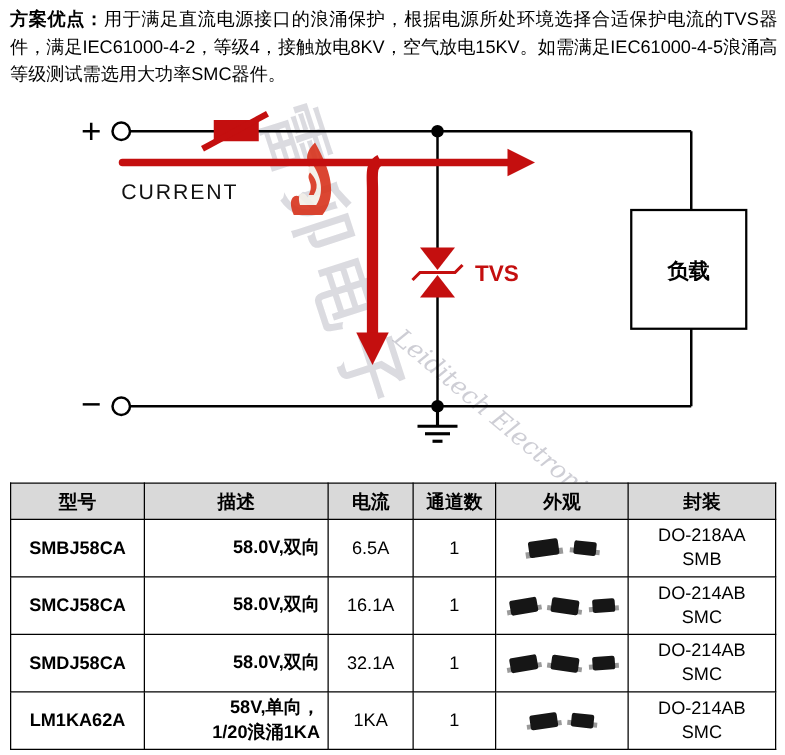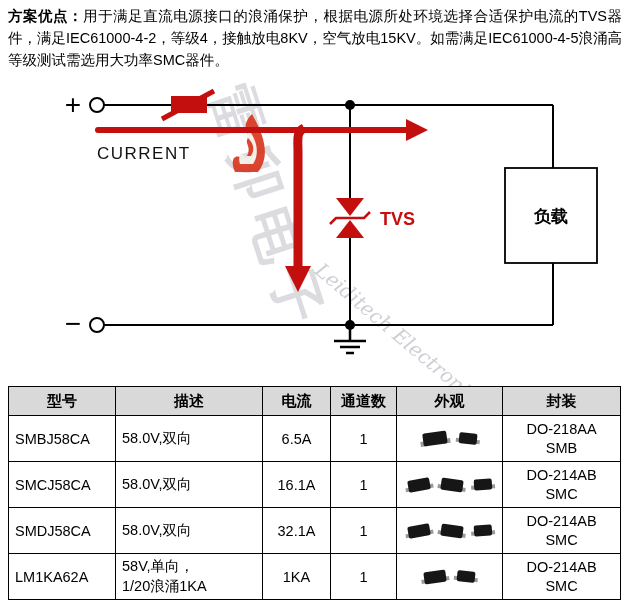--- a/index.html
+++ b/index.html
@@ -20,22 +20,22 @@
   .wm-logo{position:absolute;left:222px;top:112px;z-index:0;opacity:0.9;}
   
   .circuit{position:absolute;left:0;top:80px;z-index:1;}
   
   table.parts{position:absolute;left:8px;top:386px;border-collapse:collapse;
               table-layout:fixed;width:612px;z-index:2;background:#fff;}
   table.parts th{background:#d9d9d9;border:1px solid #000;font-size:15px;
                  font-weight:bold;height:28px;padding:0;text-align:center;}
   table.parts td{border:1px solid #000;font-size:14.5px;height:45px;
                  vertical-align:middle;padding:0 6px;}
-  td.c-model{padding-left:10px;text-align:left;}
-  td.c-desc{padding-left:8px;text-align:left;line-height:1.35;}
+  td.c-model{padding-left:10px;text-align:center;font-weight:bold;}
+  td.c-desc{padding-left:8px;text-align:right;line-height:1.35;font-weight:bold;}
   td.c-cur,td.c-chan,td.c-pkg,td.c-look{text-align:center;}
   td.c-pkg{line-height:1.3;}
   td.c-look{padding:0;}
   .chiprow{display:flex;justify-content:center;align-items:center;gap:3px;}
 </style>
 </head>
 <body>
 
 <div class="page">
 

